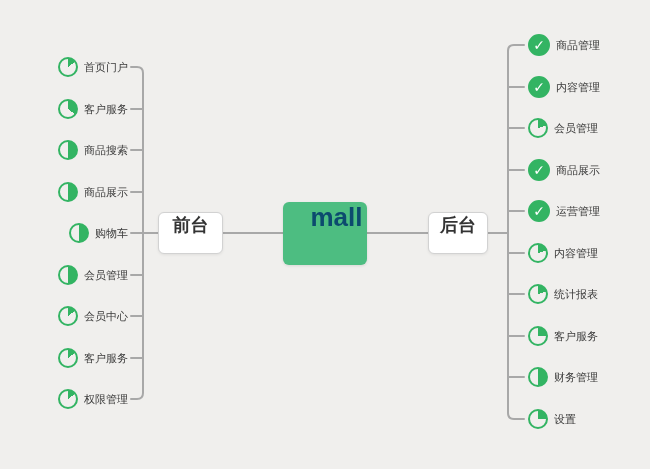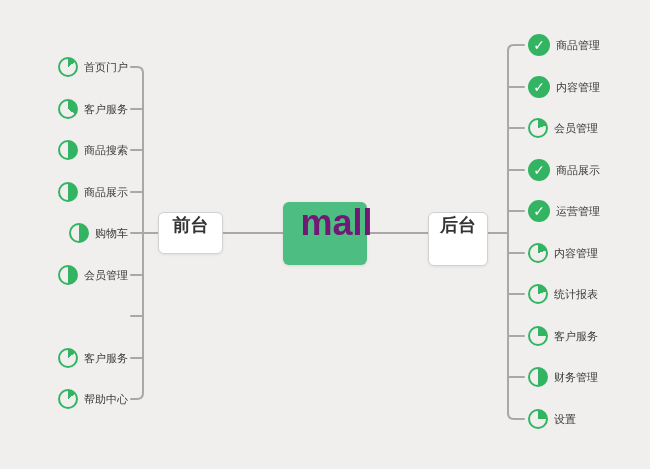--- a/index.html
+++ b/index.html
@@ -75,22 +75,22 @@
   }
   .node.branch{
     background:#fff;
     border:1px solid var(--node-border);
     box-shadow:0 1px 3px rgba(0,0,0,0.07);
     font-size:18px;
     color:#333;
   }
   .node.root{
     background:var(--mall-green);
-    color:#701a75;
-    font-size:36px;
+    color:#0c4a6e;
+    font-size:26px;
     box-shadow:0 1px 3px rgba(0,0,0,0.10);
     padding-left:23px;
   }
 </style>
 </head>
 <body>
 
 <div id="canvas">
 
   <svg class="connectors" viewBox="0 0 650 469" xmlns="http://www.w3.org/2000/svg">
@@ -121,27 +121,31 @@
       <span class="label">商品搜索</span>
     </div>
   <div class="row" style="top:219px;right:522px">
       <span class="pie" style="--p: 50%;"></span>
       <span class="label">购物车</span>
     </div>
   <div class="row" style="top:261px;right:522px">
       <span class="pie" style="--p: 50%;"></span>
       <span class="label">会员管理</span>
     </div>
+  <div class="row" style="top:302px;right:522px">
+      <span class="pie" style="--p: 15%;"></span>
+      <span class="label">会员中心</span>
+    </div>
   <div class="row" style="top:344px;right:522px">
       <span class="pie" style="--p: 15%;"></span>
       <span class="label">客户服务</span>
     </div>
   <div class="row" style="top:385px;right:522px">
       <span class="pie" style="--p: 15%;"></span>
-      <span class="label">帮助中心</span>
+      <span class="label">权限管理</span>
     </div>
 
   <div class="row" style="top:31px;left:528px">
       <span class="pie check">✓</span>
       <span class="label">商品管理</span>
     </div>
   <div class="row" style="top:73px;left:528px">
       <span class="pie check">✓</span>
       <span class="label">内容管理</span>
     </div>
@@ -174,21 +178,21 @@
       <span class="label">财务管理</span>
     </div>
   <div class="row" style="top:405px;left:528px">
       <span class="pie" style="--p: 25%;"></span>
       <span class="label">设置</span>
     </div>
 
   <div class="node branch" style="left:158px;top:212px;width:65px;height:42px">
     <span>前台</span>
   </div>
-  <div class="node branch" style="left:428px;top:212px;width:60px;height:54px">
+  <div class="node branch" style="left:428px;top:212px;width:60px;height:42px">
     <span>后台</span>
   </div>
 
   <div class="node root" style="left:283px;top:202px;width:84px;height:63px">
     <span>mall</span>
   </div>
 
 </div>
 
 </body></html>

